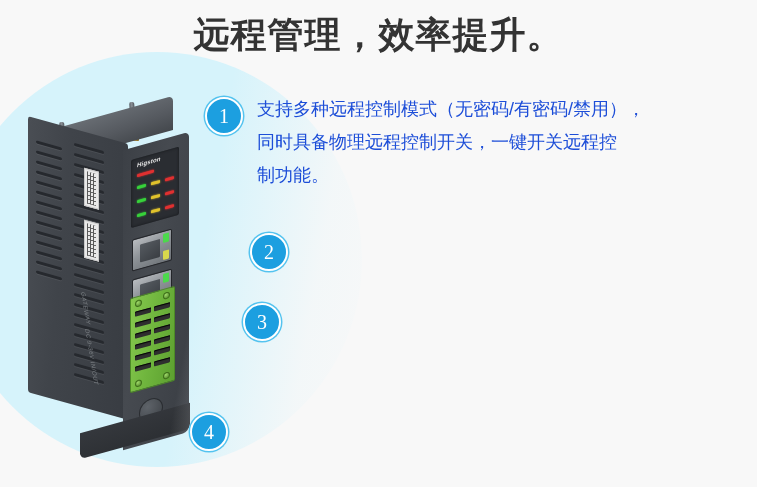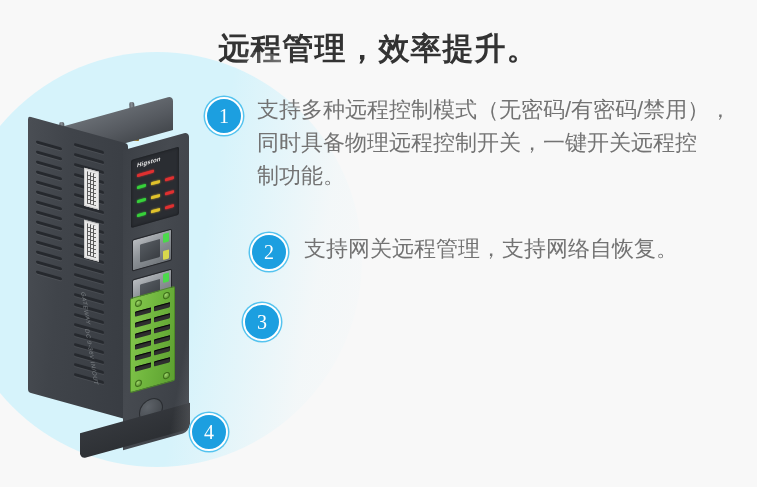--- a/index.html
+++ b/index.html
@@ -9,23 +9,23 @@
     font-family:"Liberation Sans","DejaVu Sans",sans-serif;
     overflow:hidden;
     position:relative;
   }
 
   
   #stage { position:absolute; inset:0; width:757px; height:487px; }
 
   
   #title {
-    position:absolute; left:0; top:28px; width:757px;
+    position:absolute; left:0; top:14px; width:757px;
     text-align:center;
-    font-size:31px; font-weight:bold; color:#333333;
+    font-size:36px; font-weight:bold; color:#333333;
     letter-spacing:1px;
     line-height:42px;
   }
 
   
   #blob {
     position:absolute;
     left:-48px; top:52px;
     width:410px; height:415px;
     border-radius:50%;
@@ -220,22 +220,22 @@
     background:#1c9fe0;
     border:2px solid #ffffff;
     box-shadow:0 0 0 1.5px #54c3ef;
     color:#ffffff;
     font-size:20px;
     line-height:34px;
     text-align:center;
     font-family:"Liberation Serif","DejaVu Serif",serif;
   }
   .ftext {
-    color:#737373;
-    font-size:22px;
+    color:#1d4ed8;
+    font-size:18px;
     line-height:33px;
     white-space:pre-line;
   }
 
   #f1 { left:205px; top:93px; }
   #f1 .badge { margin-right:14px; margin-top:4px; }
   #f1 .ftext { text-indent:0; }
 
   #f2 { left:250px; top:232px; }
   #f2 .badge { margin-right:16px; margin-top:1px; }
@@ -370,21 +370,20 @@
 
     <div class="feature" id="f1">
       <div class="badge">1</div>
       <div class="ftext">支持多种远程控制模式（无密码/有密码/禁用），
 同时具备物理远程控制开关，一键开关远程控
 制功能。</div>
     </div>
 
     <div class="feature" id="f2">
       <div class="badge">2</div>
-      <div class="ftext">支持网关远程管理，支持网络自恢复。</div>
     </div>
 
     <div class="feature" id="f3">
       <div class="badge">3</div>
     </div>
 
     <div class="feature" id="f4">
       <div class="badge">4</div>
     </div>
 

